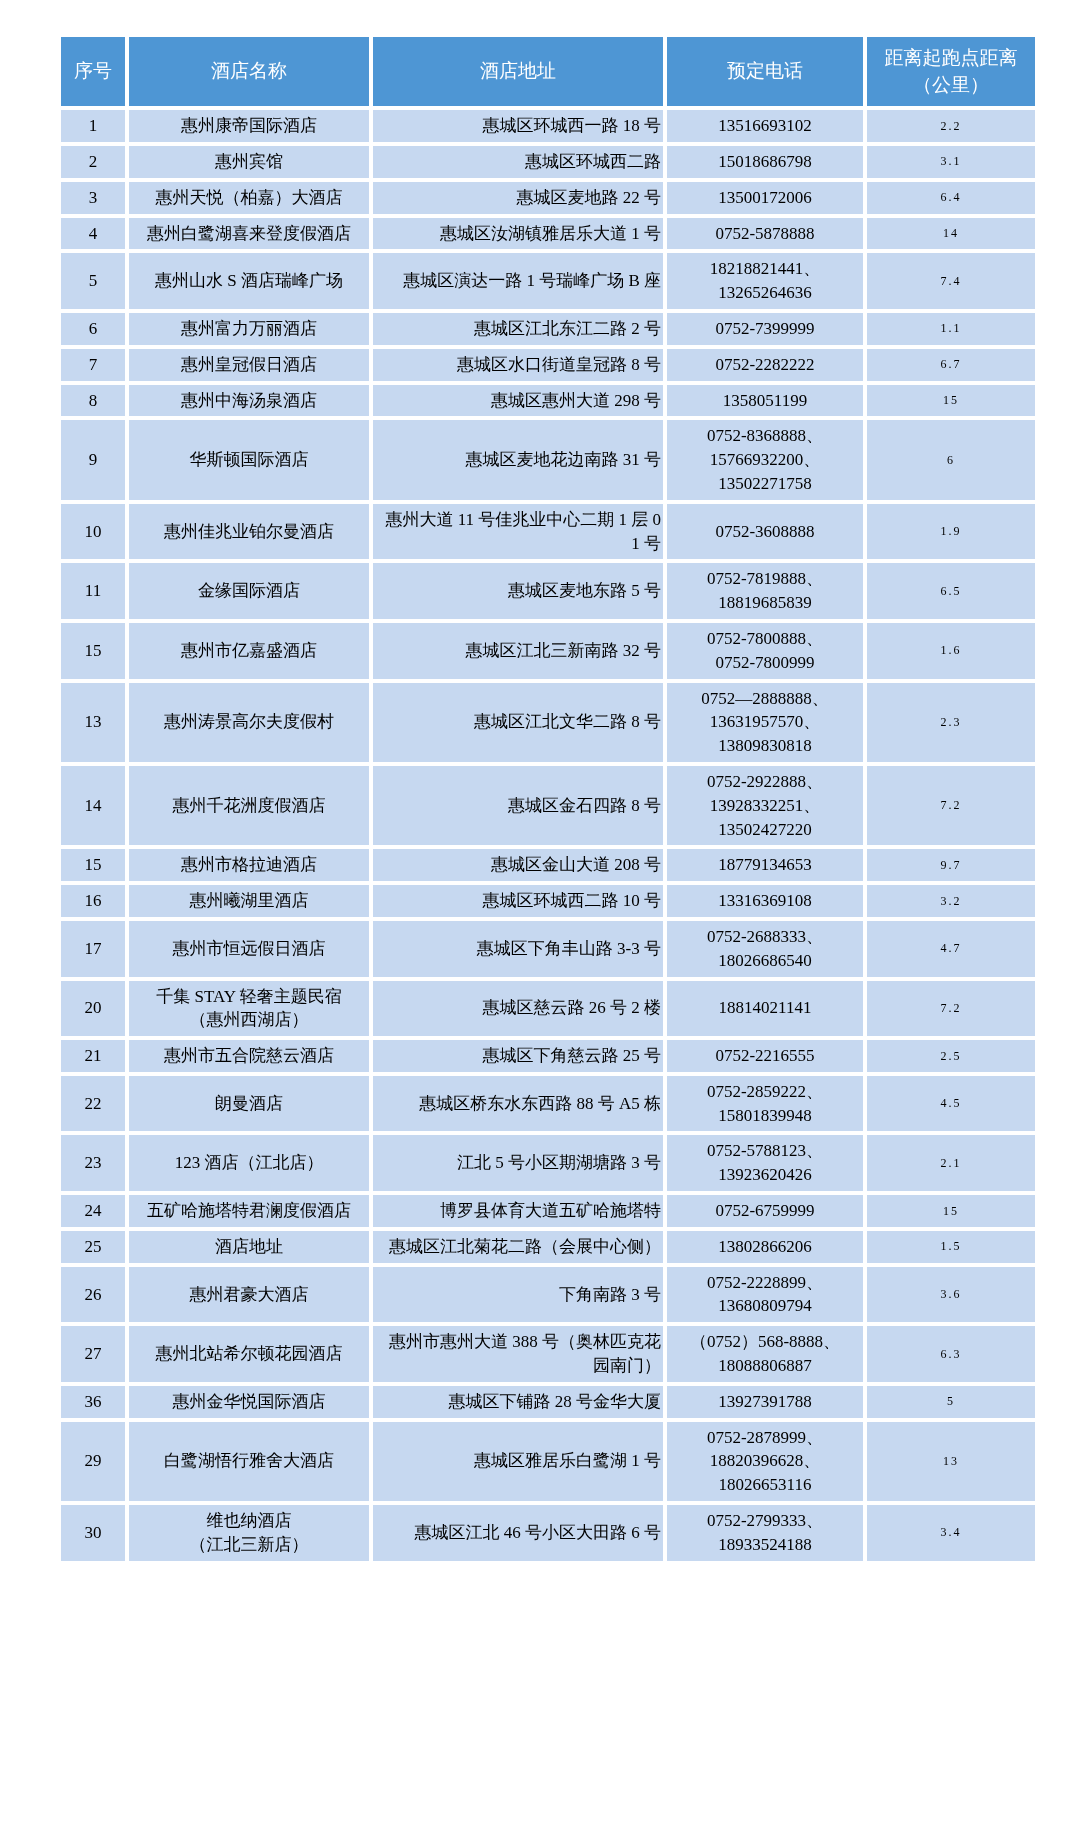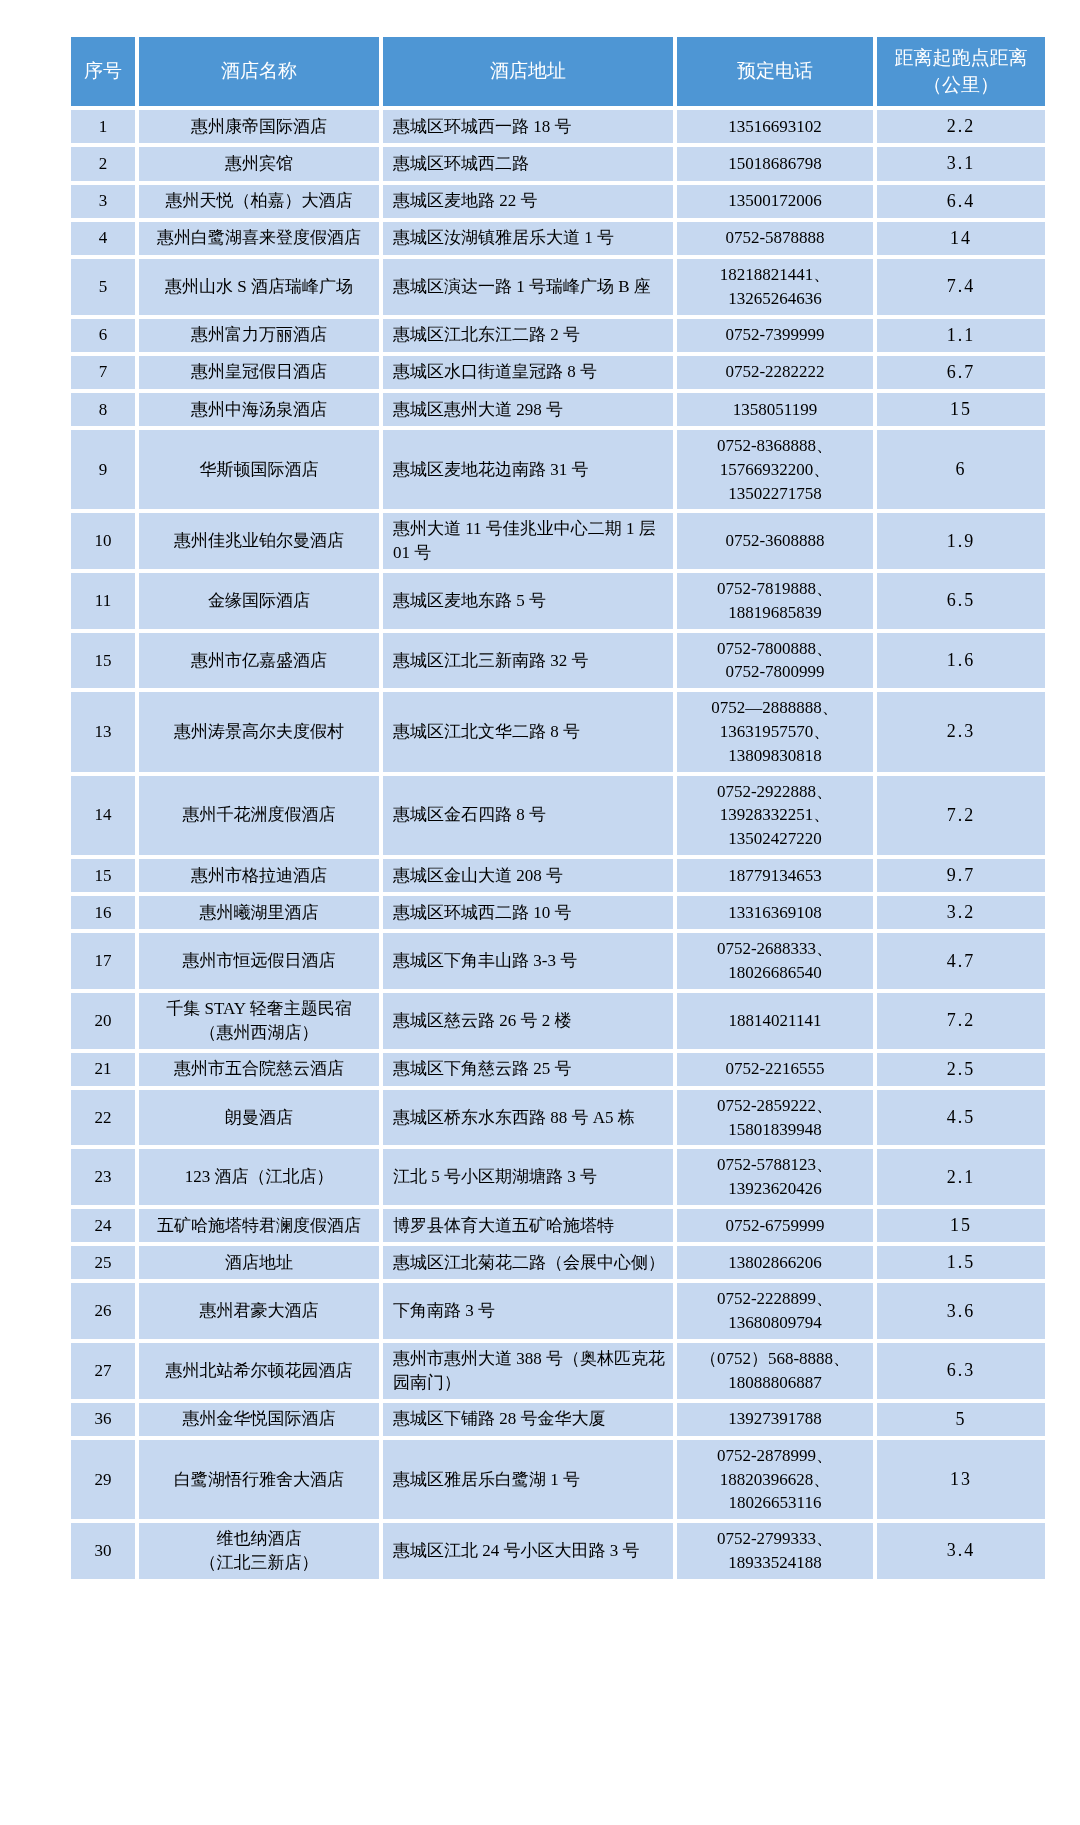--- a/index.html
+++ b/index.html
@@ -19,21 +19,21 @@
   }
   .page {
     position: relative;
     width: 1080px;
     height: 1825px;
     background: #ffffff;
     overflow: hidden;
   }
   table.hotel-table {
     position: absolute;
-    left: 67px;
+    left: 57px;
     top: 33px;
     width: 978px;
     table-layout: fixed;
     border-collapse: separate;
     border-spacing: 4px;
   }
   th.hcell {
     background: var(--header-bg);
     color: var(--header-text);
     font-weight: normal;
@@ -47,23 +47,23 @@
   td {
     background: var(--row-bg);
     font-size: 17px;
     line-height: 1.4;
     vertical-align: middle;
     text-align: center;
     padding: 4px 6px;
     white-space: pre-line;
     word-break: break-all;
   }
-  td.c-addr { text-align: left; padding-left: 10px; padding-right: 8px; }
+  td.c-addr { text-align: right; padding-left: 10px; padding-right: 2px; }
   td.c-no   { font-size: 17px; }
-  td.c-dist { font-size: 18px; letter-spacing: 2px; }
+  td.c-dist { font-size: 12px; letter-spacing: 2px; }
 </style>
 </head>
 <body>
 
 <div class="page">
   <table class="hotel-table">
     <colgroup>
       <col style="width:64px">
       <col style="width:240px">
       <col style="width:290px">
@@ -284,20 +284,20 @@
     <td class="c-addr">惠城区雅居乐白鹭湖 1 号</td>
     <td class="c-phone">0752-2878999、
 18820396628、
 18026653116</td>
     <td class="c-dist">13</td>
   </tr>
         <tr>
     <td class="c-no">30</td>
     <td class="c-name">维也纳酒店
 （江北三新店）</td>
-    <td class="c-addr">惠城区江北 24 号小区大田路 3 号</td>
+    <td class="c-addr">惠城区江北 46 号小区大田路 6 号</td>
     <td class="c-phone">0752-2799333、
 18933524188</td>
     <td class="c-dist">3.4</td>
   </tr>
       </tbody>
   </table>
 </div>
 
 </body></html>

